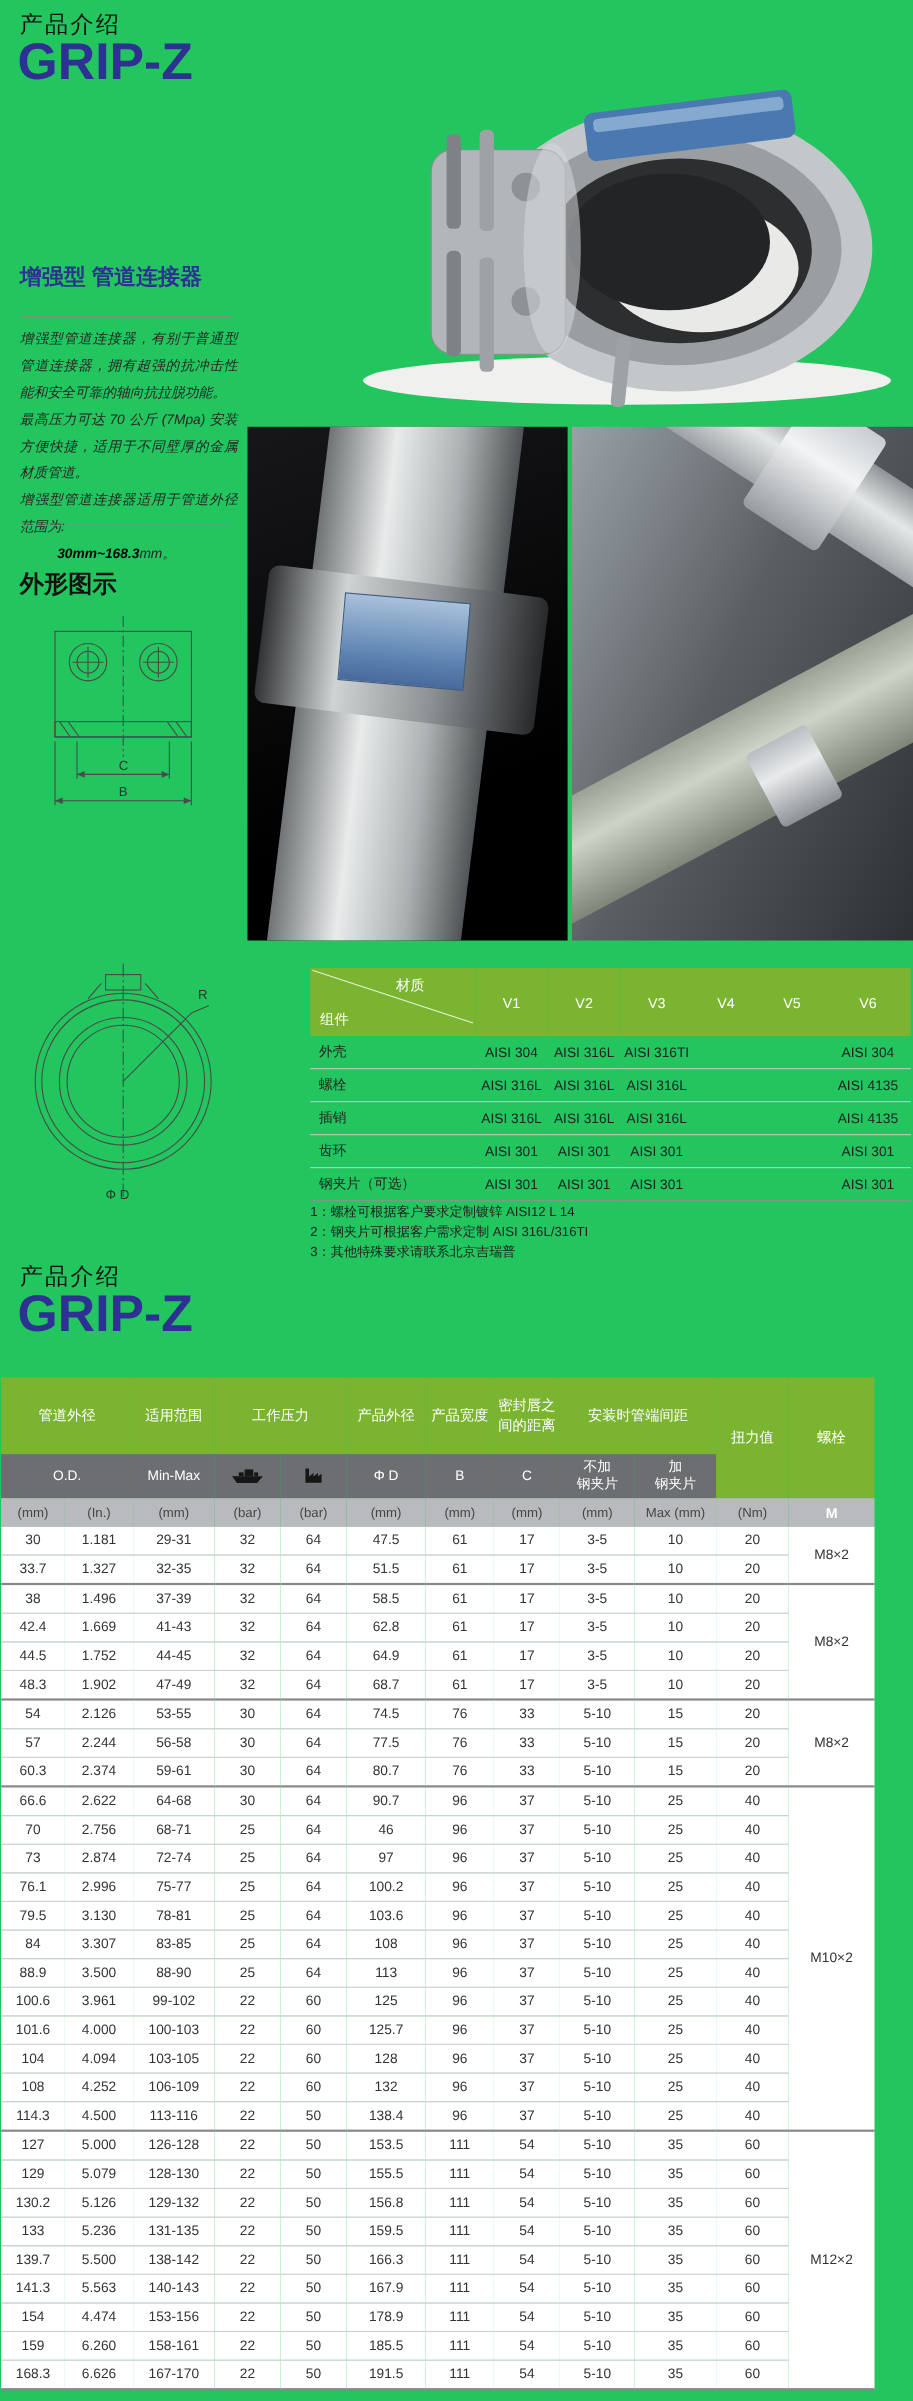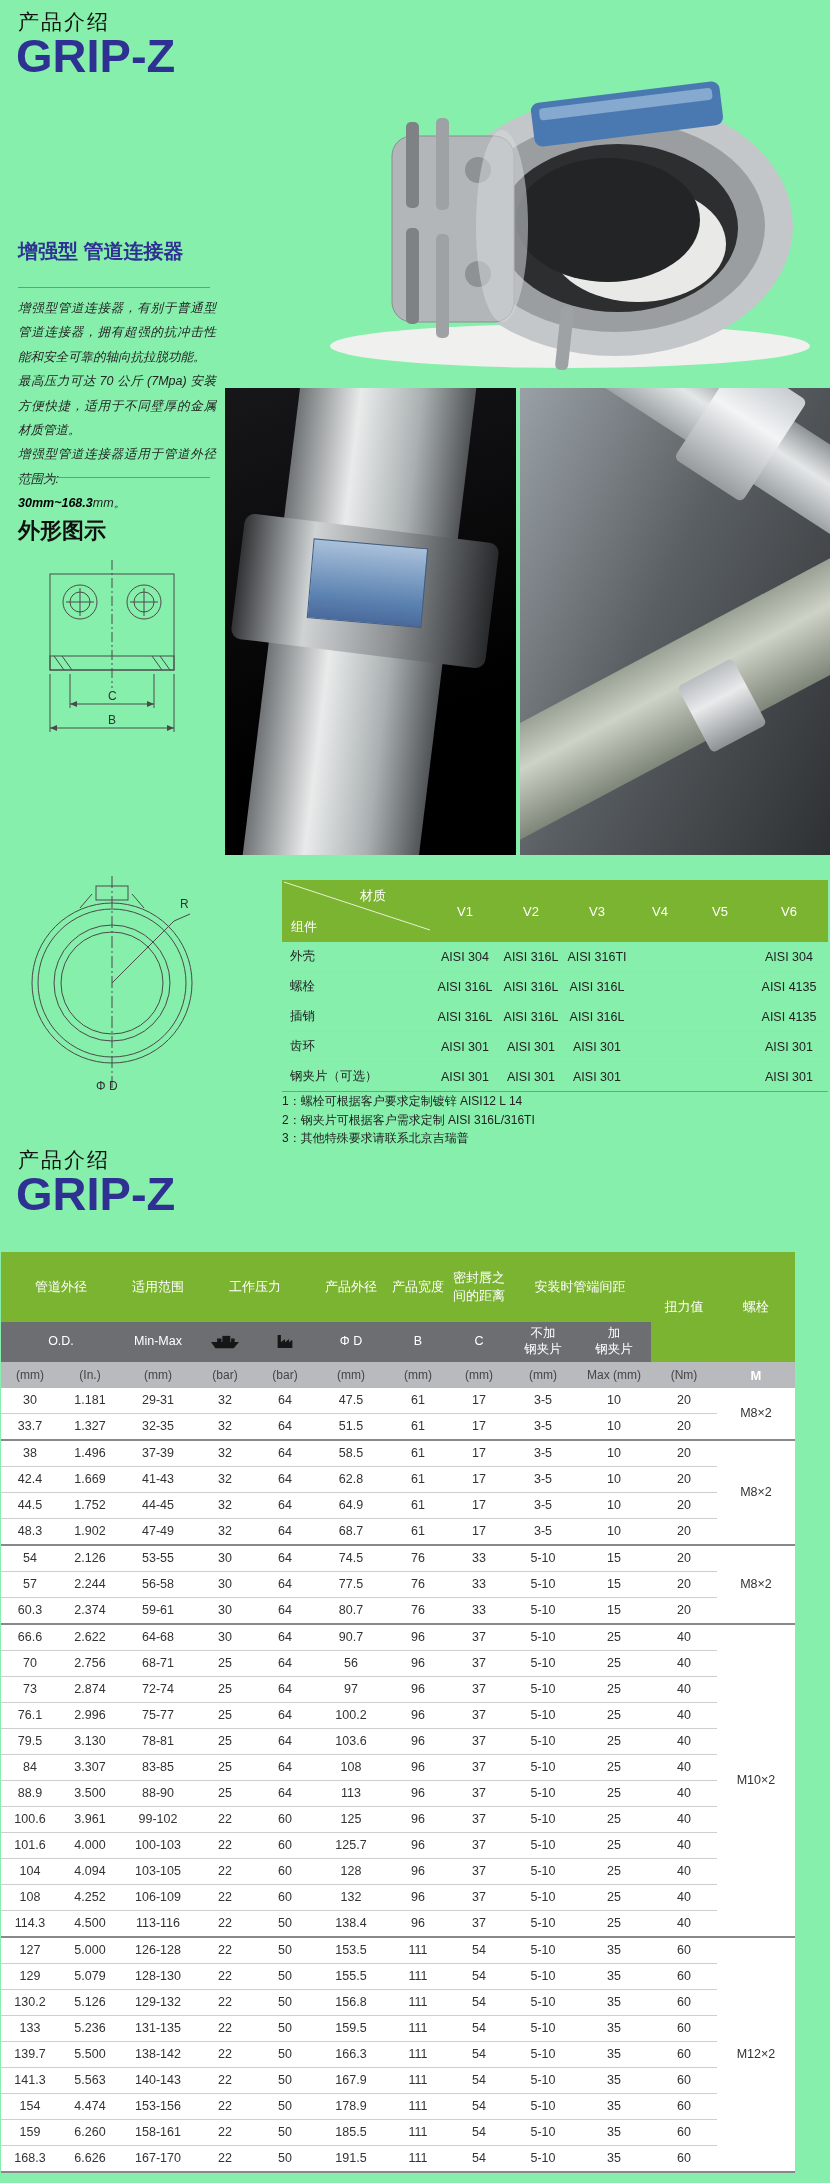--- a/index.html
+++ b/index.html
@@ -1,31 +1,31 @@
 <!DOCTYPE html>
 <html><head>
 <meta charset="utf-8">
 <style>
   html,body{margin:0;padding:0;background:#fff;}
   body{font-family:"Liberation Sans","DejaVu Sans",sans-serif;color:#1a1a1a;}
-  .page{position:relative;width:830px;height:2183px;background:#86efac;overflow:hidden;}
+  .page{position:relative;width:830px;height:2183px;background:#22c55e;overflow:hidden;}
 
   
   .sec-title{position:absolute;left:18px;font-size:21px;letter-spacing:2px;color:#111;}
   .brand{position:absolute;left:16px;font-size:47px;font-weight:bold;color:#2e3192;letter-spacing:0px;}
   #sec1{top:8px;} #brand1{top:28px;}
   #sec2{top:1146px;} #brand2{top:1166px;}
 
   
   .prod-heading{position:absolute;left:18px;top:238px;font-size:20px;font-weight:bold;color:#2e3192;}
   .rule{position:absolute;left:18px;width:192px;height:0;border-top:1px solid #8a8a8a;}
   #rule1{top:287px;} #rule2{top:477px;}
   .desc{position:absolute;left:18px;top:296px;width:198px;font-size:12.5px;line-height:1.95;color:#242424;text-align:justify;font-style:italic;}
   .desc p{margin:0;}
-  .desc .b{font-weight:bold;color:#000;}
+  .desc .b{font-weight:bold;color:#000;margin-left:34px;}
   .outline-heading{position:absolute;left:18px;top:516px;font-size:22px;font-weight:bold;color:#111;}
 
   
   .hero{position:absolute;left:240px;top:78px;width:590px;height:298px;}
 
   
   .photo{position:absolute;top:388px;height:467px;overflow:hidden;}
   #photo-left{left:225px;width:291px;background:linear-gradient(160deg,#17171a,#000 70%);}
   #photo-right{left:520px;width:310px;background:linear-gradient(115deg,#9aa1a6 0%,#5a5f63 45%,#2e3134 100%);}
   .pipe-v{position:absolute;left:16%;top:-6%;width:60%;height:112%;transform:rotate(7deg);
@@ -473,21 +473,21 @@
           <td>25</td>
           <td>40</td>
           <td class="bolt" rowspan="12">M10×2</td>
         </tr>
         <tr>
           <td>70</td>
           <td>2.756</td>
           <td>68-71</td>
           <td>25</td>
           <td>64</td>
-          <td>56</td>
+          <td>46</td>
           <td>96</td>
           <td>37</td>
           <td>5-10</td>
           <td>25</td>
           <td>40</td>
         </tr>
         <tr>
           <td>73</td>
           <td>2.874</td>
           <td>72-74</td>

